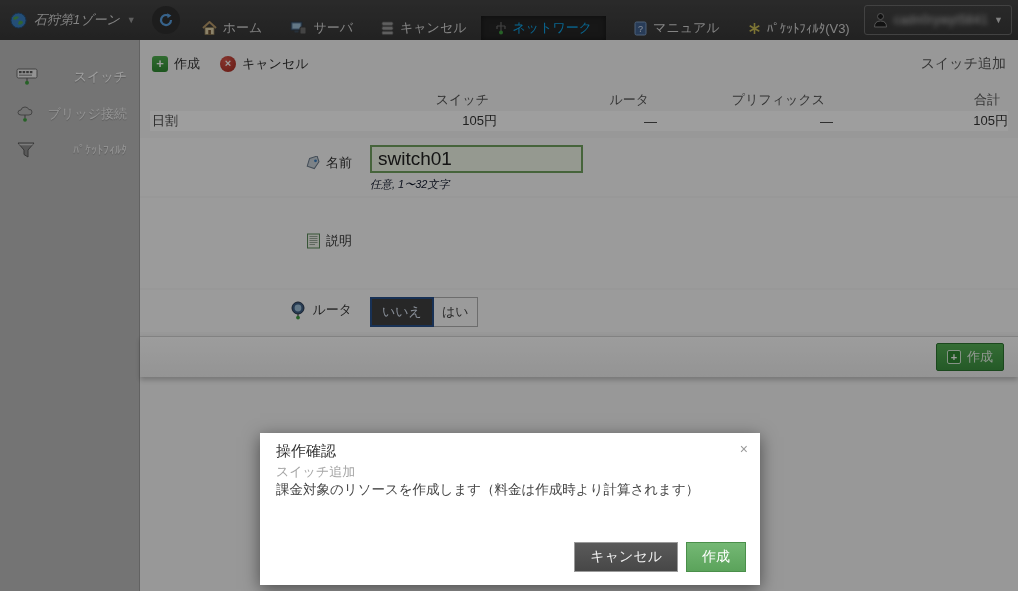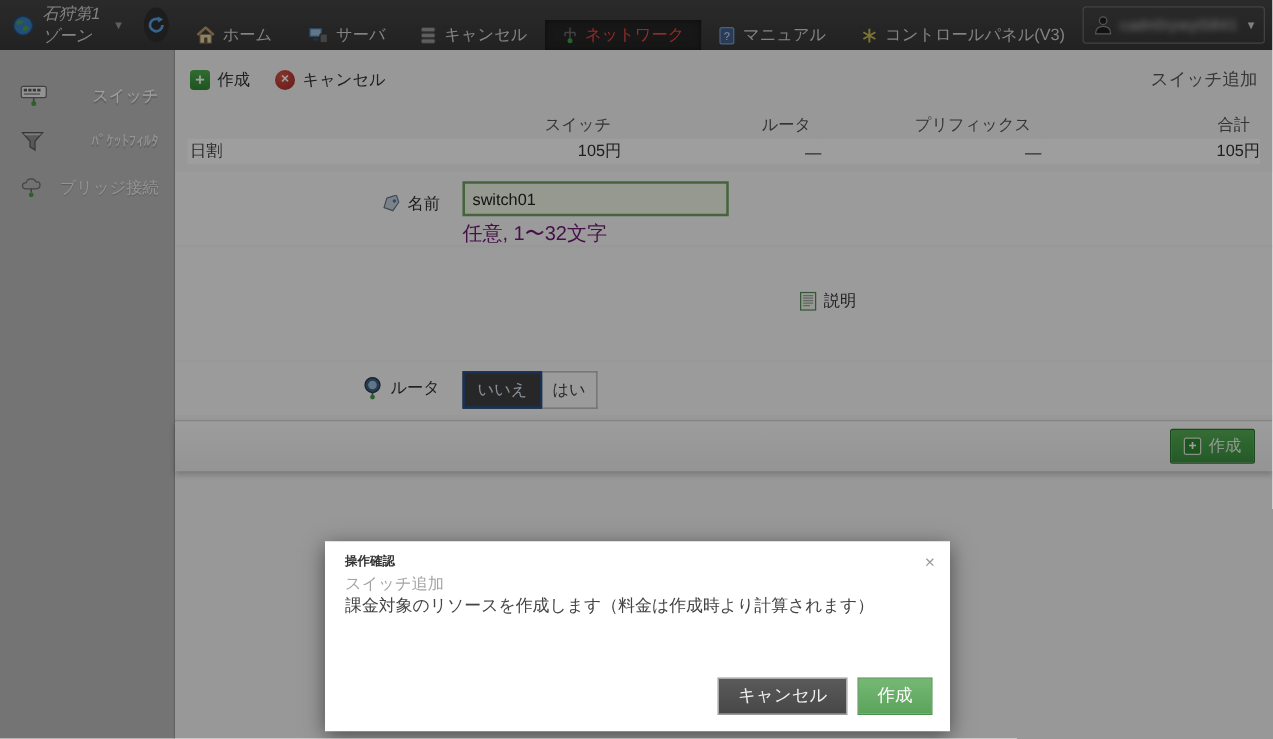--- a/index.html
+++ b/index.html
@@ -2,21 +2,21 @@
 <html><head>
 <meta charset="utf-8">
 <style>
   * { margin:0; padding:0; box-sizing:border-box; }
   body { font-family:"Liberation Sans","DejaVu Sans",sans-serif; }
   .page { position:relative; width:1018px; height:591px; background:#f5f5f5; overflow:hidden; }
 
   
   .topnav { position:relative; height:40px; background:linear-gradient(#454545,#373737); display:flex; align-items:stretch; color:#d4d4d4; font-size:13px; }
   .nav-item { display:flex; align-items:center; gap:6px; padding:0 14px; cursor:pointer; white-space:nowrap;margin-top:16px; }
-  .nav-item.active { background:#262626; box-shadow:inset 0 0 6px rgba(0,0,0,.5); color:#ef4444;align-items:center; }
+  .nav-item.active { background:#262626; box-shadow:inset 0 0 6px rgba(0,0,0,.5); color:#0ea5e9;align-items:center; }
   .zone-sel { display:flex; align-items:center; gap:7px; padding:0 14px 0 10px;font-style:italic; }
   .caret { font-size:9px; color:#9a9a9a; }
   .refresh-btn { width:28px; height:28px; border-radius:50%; background:#303030; margin:6px 8px 6px 2px; display:flex; align-items:center; justify-content:center; align-self:center; cursor:pointer; }
   .spacer { flex:1; }
   .user-box { display:flex; align-items:center; gap:6px; border:1px solid #6b6b6b; border-radius:3px; margin:5px 6px 5px 0; padding:0 8px; min-width:146px; cursor:pointer; }
   .blurred { filter:blur(2.5px); color:#c8c8c8; font-size:12px; letter-spacing:.5px; }
 
   
   .body { display:flex; height:551px; }
   .sidebar { width:140px; background:#bcbcbc; border-right:1px solid #9f9f9f; padding-top:18px; }
@@ -40,40 +40,40 @@
   table.price td:first-child { color:#444; }
   .col-r { text-align:right; }
   .col-l { text-align:left; }
 
   
   .form { margin-top:5px; }
   .frow { background:#fbfbfb; margin-bottom:2px; display:flex; }
   .fl { width:212px; display:flex; justify-content:flex-end; align-items:center; gap:5px; font-size:13px; color:#333; height:34px; }
   .fc { margin-left:18px; padding-top:7px; padding-bottom:7px; }
   .frow.r-name { height:58px; } .frow.r-name .fl { margin-top:8px; }
-  .frow.r-desc { height:90px;justify-content:center; } .frow.r-desc .fl { margin-top:26px; }
+  .frow.r-desc { height:90px; } .frow.r-desc .fl { margin-top:26px; }
   .frow.r-router { height:42px; } .frow.r-router .fl { margin-top:3px; }
-  input.green-field { width:213px; height:26px; border:2px solid #71a25f; background:#f0f7e8; font-size:13px; padding:12px 6px; color:#222; outline:none; }
+  input.green-field { width:213px; height:26px; border:2px solid #71a25f; background:#f0f7e8; font-size:19px; padding:12px 6px; color:#222; outline:none; }
   textarea.green-field { width:311px; height:62px; border:2px solid #71a25f; background:#f0f7e8; resize:both; outline:none; }
-  .hint { font-size:16px; color:#701a75; margin-top:4px; }
+  .hint { font-size:11px; color:#0f172a; margin-top:4px;font-style:italic; }
   .toggle { display:inline-flex; }
   .tg { font-size:13px; padding:4px 10px; cursor:pointer; }
   .tg.on { background:#404040; border:2px solid #27508a; color:#dce6f5; }
   .tg.off { background:#fafafa; border:1px solid #b0b0b0; border-left:none; color:#444; padding:5px 8px; }
 
   
   .actionbar { margin-top:4px; height:41px; background:linear-gradient(#fdfdfd,#efefef); border-top:1px solid #d2d2d2; box-shadow:0 3px 5px rgba(0,0,0,.22); display:flex; align-items:center; justify-content:flex-end; padding:0 14px; }
   .btn-create { display:flex; align-items:center; gap:6px; background:linear-gradient(#55b055,#3c9140); border:1px solid #2c742f; border-radius:2px; color:#eaf5ea; font-size:13px; padding:4px 10px; cursor:pointer; }
   .btn-create .mini-plus { width:14px; height:14px; border:1px solid #d8ecd8; border-radius:2px; background:#2f8a32; color:#fff; font-size:11px; line-height:12px; text-align:center; font-weight:bold; }
 
   
   .overlay { position:absolute; inset:0; background:rgba(0,0,0,.38); z-index:50; }
   .modal { position:absolute; left:260px; top:433px; width:500px; height:152px; background:#fff; z-index:60; box-shadow:0 4px 16px rgba(0,0,0,.5); display:flex; flex-direction:column; }
   .m-head { padding:9px 16px 0 16px; position:relative; }
-  .m-title { font-size:10px; font-weight:bold; color:#333; }
+  .m-title { font-size:15px; font-weight:normal; color:#333; }
   .m-sub { font-size:13px; color:#a5a5a5; margin-top:2px; }
   .m-close { position:absolute; right:12px; top:8px; color:#999; font-size:14px; cursor:pointer; }
   .m-msg { padding:0 16px; font-size:13.5px; color:#444; flex:1; }
   .m-foot { display:flex; justify-content:flex-end; gap:8px; padding:0 14px 13px 14px; }
   .m-btn { font-size:14px; padding:5px 15px; cursor:pointer; }
   .m-cancel { background:linear-gradient(#5a5a5a,#474747); border:1px solid #9a9a9a; color:#f2f2f2; }
   .m-ok { background:linear-gradient(#74b874,#5ba35b); border:1px solid #4a8f4a; color:#fff; }
 
   svg { display:block; }
 </style>
@@ -159,21 +159,21 @@
       </span>
       <span>マニュアル</span>
     </div>
 
     <div class="nav-item">
       <span>
         <svg width="13" height="13" viewBox="0 0 13 13">
             <path d="M6.5 1 V12 M1.7 3.8 L11.3 9.2 M11.3 3.8 L1.7 9.2" stroke="#c9bc55" stroke-width="1.6"></path>
           </svg>
       </span>
-      <span>コントロールパネル(V3)</span>
+      <span>ﾊﾟｹｯﾄﾌｨﾙﾀ(V3)</span>
     </div>
 
     <div class="user-box">
       <span>
         <svg width="15" height="16" viewBox="0 0 15 16">
             <circle cx="7.5" cy="4.5" r="3" fill="#1e1e1e" stroke="#8a8a8a"></circle>
             <path d="M1.5 15 Q1.5 9 7.5 9 Q13.5 9 13.5 15 Z" fill="#1e1e1e" stroke="#8a8a8a"></path>
           </svg>
       </span>
       <span class="blurred">cadn0rywyt5841</span>
@@ -192,38 +192,38 @@
               <rect x="6.6" y="4" width="2.6" height="2.2" fill="#5a5a5a"></rect>
               <rect x="10.2" y="4" width="2.6" height="2.2" fill="#5a5a5a"></rect>
               <rect x="13.8" y="4" width="2.6" height="2.2" fill="#5a5a5a"></rect>
               <rect x="3" y="7.5" width="13" height="1.4" fill="#9a9a9a"></rect>
               <path d="M11 11 V14" stroke="#6a6a6a" stroke-width="1.3"></path>
               <circle cx="11" cy="15.8" r="2" fill="#3f9e3f"></circle>
             </svg>
         </span>
         <span class="lbl">スイッチ</span>
       </div>
-      <div class="side-item narrow">
-        <span>
-          <svg width="20" height="18" viewBox="0 0 20 18">
-              <path d="M2 2 H18 L12 9 V16 L8 13.5 V9 Z" fill="#8f8f8f" stroke="#585858"></path>
-              <path d="M2.8 2.8 H17.2 L16 4.2 H4 Z" fill="#c9c9c9"></path>
-            </svg>
-        </span>
-        <span class="lbl">ﾊﾟｹｯﾄﾌｨﾙﾀ</span>
-      </div>
       <div class="side-item">
         <span>
           <svg width="22" height="19" viewBox="0 0 22 19">
               <path d="M5 11 Q2 11 2 8.5 Q2 6 5 6 Q5.5 3 9 3 Q12 3 12.8 5.5 Q16 5 16 8 Q16 11 13 11 Z" fill="#b8b8b8" stroke="#6e6e6e"></path>
               <path d="M9 11 V14" stroke="#6a6a6a" stroke-width="1.2"></path>
               <circle cx="9" cy="15.8" r="1.9" fill="#3f9e3f"></circle>
             </svg>
         </span>
         <span class="lbl">ブリッジ接続</span>
+      </div>
+      <div class="side-item narrow">
+        <span>
+          <svg width="20" height="18" viewBox="0 0 20 18">
+              <path d="M2 2 H18 L12 9 V16 L8 13.5 V9 Z" fill="#8f8f8f" stroke="#585858"></path>
+              <path d="M2.8 2.8 H17.2 L16 4.2 H4 Z" fill="#c9c9c9"></path>
+            </svg>
+        </span>
+        <span class="lbl">ﾊﾟｹｯﾄﾌｨﾙﾀ</span>
       </div>
     </div>
 
     <div class="content">
 
       <div class="toolbar">
         <div class="tb-btn">
           <span class="icon-plus">+</span>
           <span>作成</span>
         </div>

